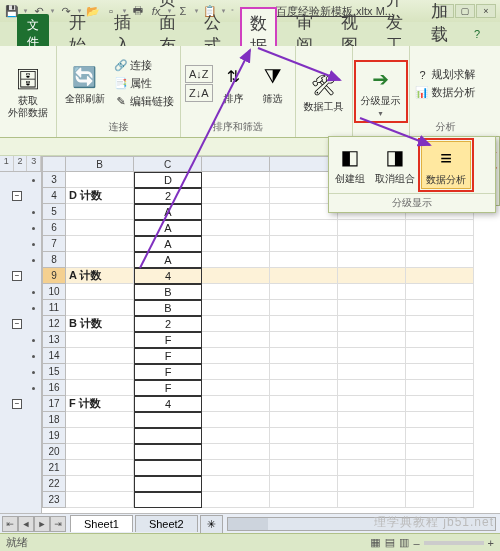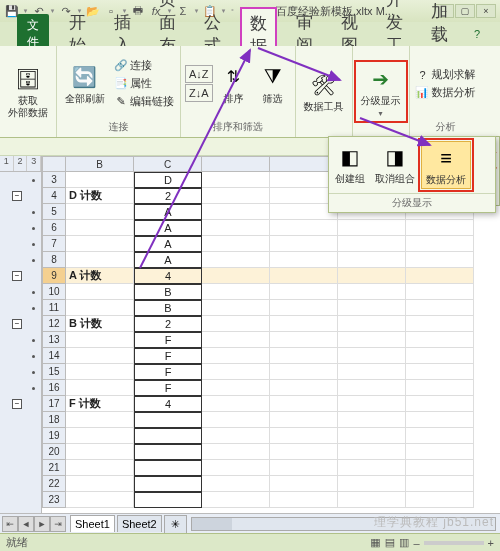--- a/index.html
+++ b/index.html
@@ -1,21 +1,21 @@
 <!DOCTYPE html>
 <html><head>
 <meta charset="utf-8">
 <style>
 *{box-sizing:border-box;margin:0;padding:0;font-family:"Microsoft YaHei",SimSun,Arial,sans-serif;font-size:11px;}
 body{background:#fff;width:500px;height:551px;overflow:hidden;position:relative;}
 .titlebar{height:22px;background:linear-gradient(#e8f0d8,#d8e4c0);display:flex;align-items:center;padding:0 4px;}
 .qat{display:flex;gap:2px;align-items:center;}
 .qat-btn{width:16px;height:16px;display:flex;align-items:center;justify-content:center;color:#555;cursor:pointer;}
 .qat-drop{width:7px;height:16px;display:flex;align-items:center;justify-content:center;color:#888;font-size:7px;}
-.title-text{flex:1;text-align:center;color:#444;white-space:nowrap;overflow:hidden;}
+.title-text{flex:1;text-align:center;color:#444;white-space:nowrap;overflow:hidden;text-decoration:underline;}
 .winbtns{display:flex;gap:1px;}
 .winbtn{width:20px;height:14px;background:#dce6cc;border:1px solid #b8c8a0;display:flex;align-items:center;justify-content:center;font-size:9px;color:#444;}
 .tabbar{height:24px;background:#dce8c8;display:flex;align-items:center;padding:0 17px;gap:12px;}
 .filetab{background:#1e7030;color:#fff;padding:3px 10px;border-radius:2px 2px 0 0;font-size:12px;}
 .tab{padding:3px 8px;color:#404040;font-size:17px;cursor:pointer;}
 .tab.active{background:#f4f8ec;border:1px solid #b0c088;border-bottom:none;}
 .tab.hl{outline:2px solid #d040c0;outline-offset:-1px;font-family:Liberation Serif, serif;}
 .help-icn{margin-left:auto;color:#1e7030;padding:0 6px;}
 .ribbon{height:92px;background:#f4f8ec;border-bottom:1px solid #b0c088;display:flex;position:relative;}
 .rgrp{border-right:1px solid #cdd8b8;padding:2px 4px;display:flex;flex-direction:column;align-items:center;justify-content:space-between;}
@@ -52,21 +52,21 @@
 .popup{position:absolute;right:4px;top:136px;width:168px;background:#f4f8ec;border:1px solid #b0c088;box-shadow:2px 2px 6px rgba(0,0,0,.3);z-index:20;}
 .popup-body{display:flex;padding:4px 2px;gap:2px;align-items:flex-start;}
 .popup .bigbtn.hl{background:#ffe8a0;border:1px solid #e0b040;}
 .popup-lbl{text-align:center;font-size:10px;color:#666;padding:2px 0;border-top:1px solid #cdd8b8;}
 .side-strip{position:absolute;right:0;top:136px;width:14px;height:70px;background:#f4f8ec;border:1px solid #b0c088;z-index:19;display:flex;flex-direction:column;gap:6px;padding-top:6px;align-items:center;}
 .side-strip div{width:10px;height:10px;font-size:9px;color:#d04020;}
 .arrows{position:absolute;left:0;top:0;width:500px;height:500px;pointer-events:none;z-index:30;}
 .sheettabs{position:absolute;bottom:18px;left:0;right:0;height:20px;background:#e8edf5;border-top:1px solid #bbb;display:flex;align-items:center;}
 .stnav{display:flex;gap:0;padding:0 2px;}
 .stnav div{width:16px;height:16px;border:1px solid #aaa;background:#ddd;text-align:center;font-size:9px;line-height:14px;color:#555;}
-.stab{padding:2px 4px;background:#fff;border:1px solid #aaa;border-bottom:none;font-size:11px;margin-left:2px;}
+.stab{padding:2px 13px;background:#fff;border:1px solid #aaa;border-bottom:none;font-size:11px;margin-left:2px;}
 .stab.inactive{background:#e0e6ee;}
 .hscroll{flex:1;margin:0 4px;height:14px;background:#e0e6ee;border:1px solid #aaa;position:relative;}
 .hscroll .thumb{position:absolute;left:0;top:0;width:40px;height:12px;background:#cdd4dd;}
 .statusbar{position:absolute;bottom:0;left:0;right:0;height:18px;background:#dce8c8;border-top:1px solid #b0c088;display:flex;align-items:center;padding:0 6px;font-size:10px;color:#555;}
 .statusbar .zoom{margin-left:auto;display:flex;align-items:center;gap:4px;}
 .wm{position:absolute;right:6px;bottom:20px;font-size:12px;color:#bbb;z-index:5;letter-spacing:1px;}
 </style>
 </head>
 <body>
 

